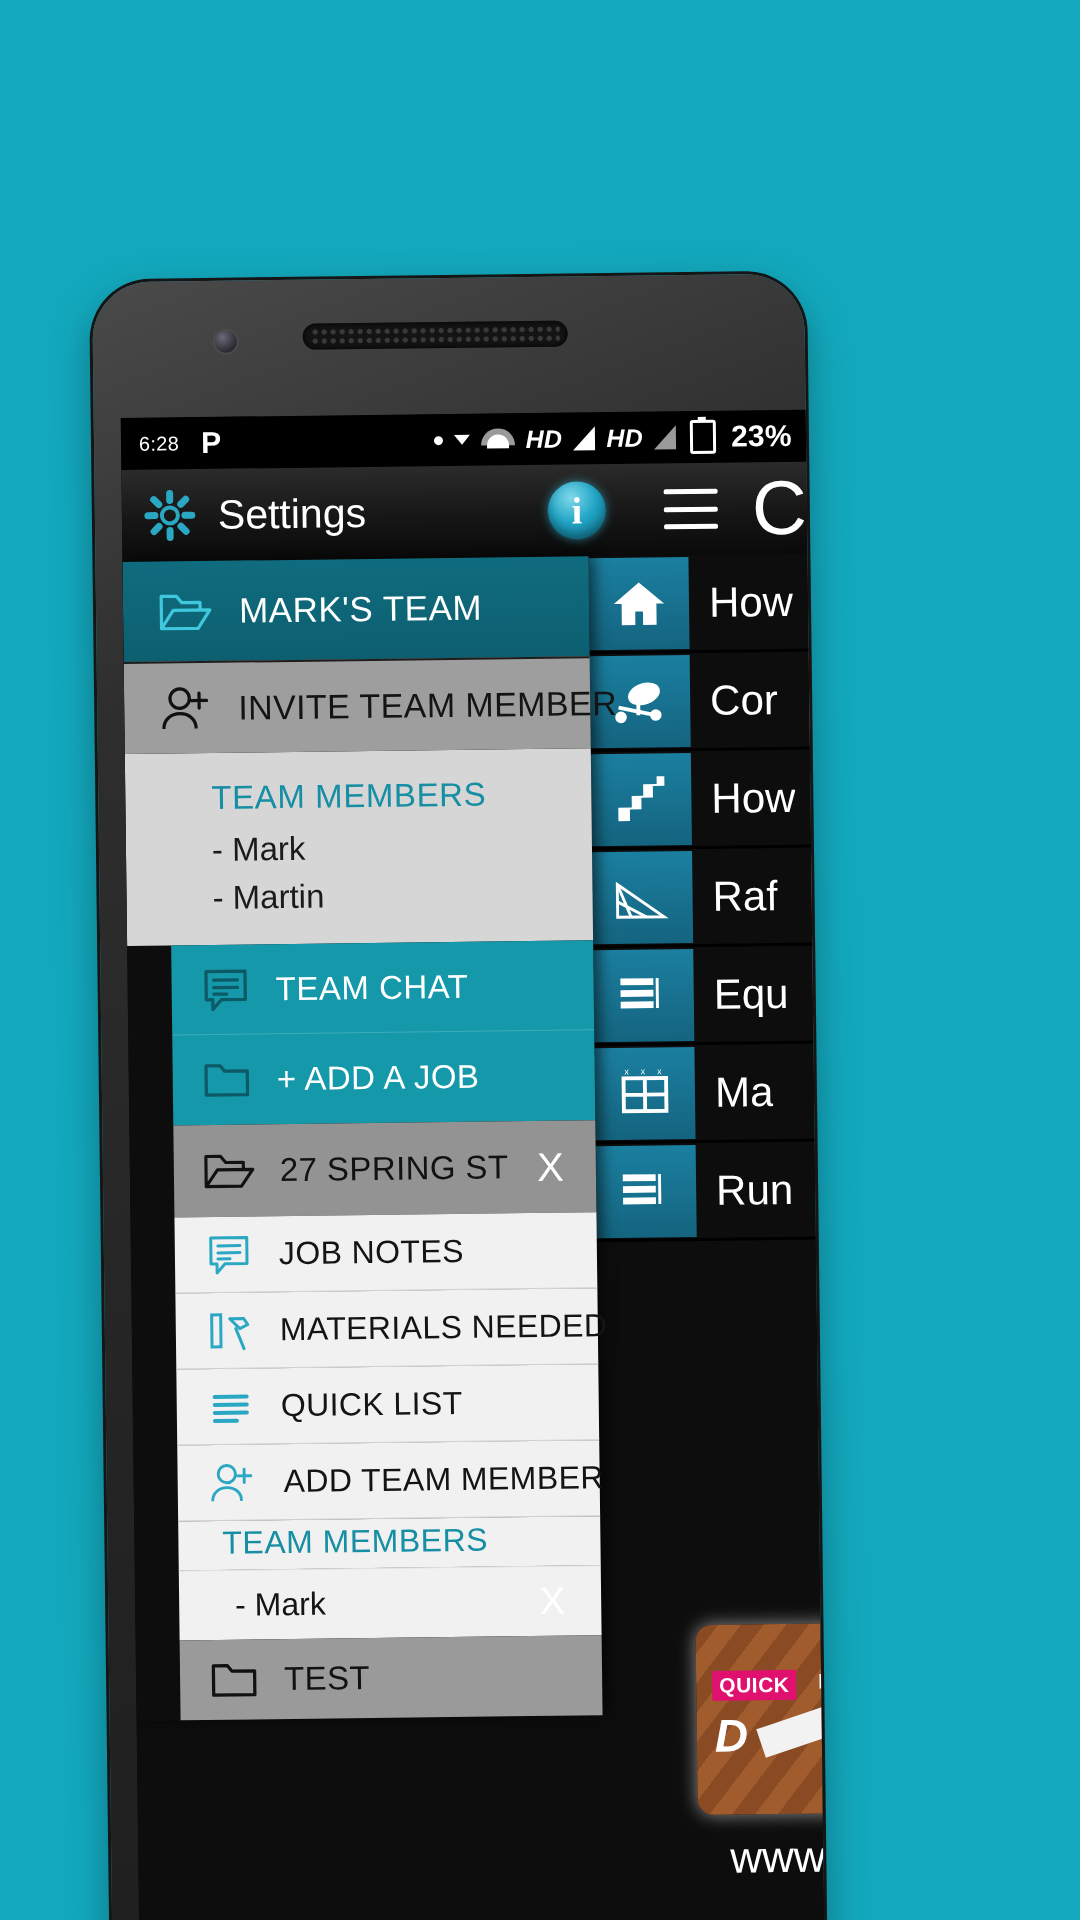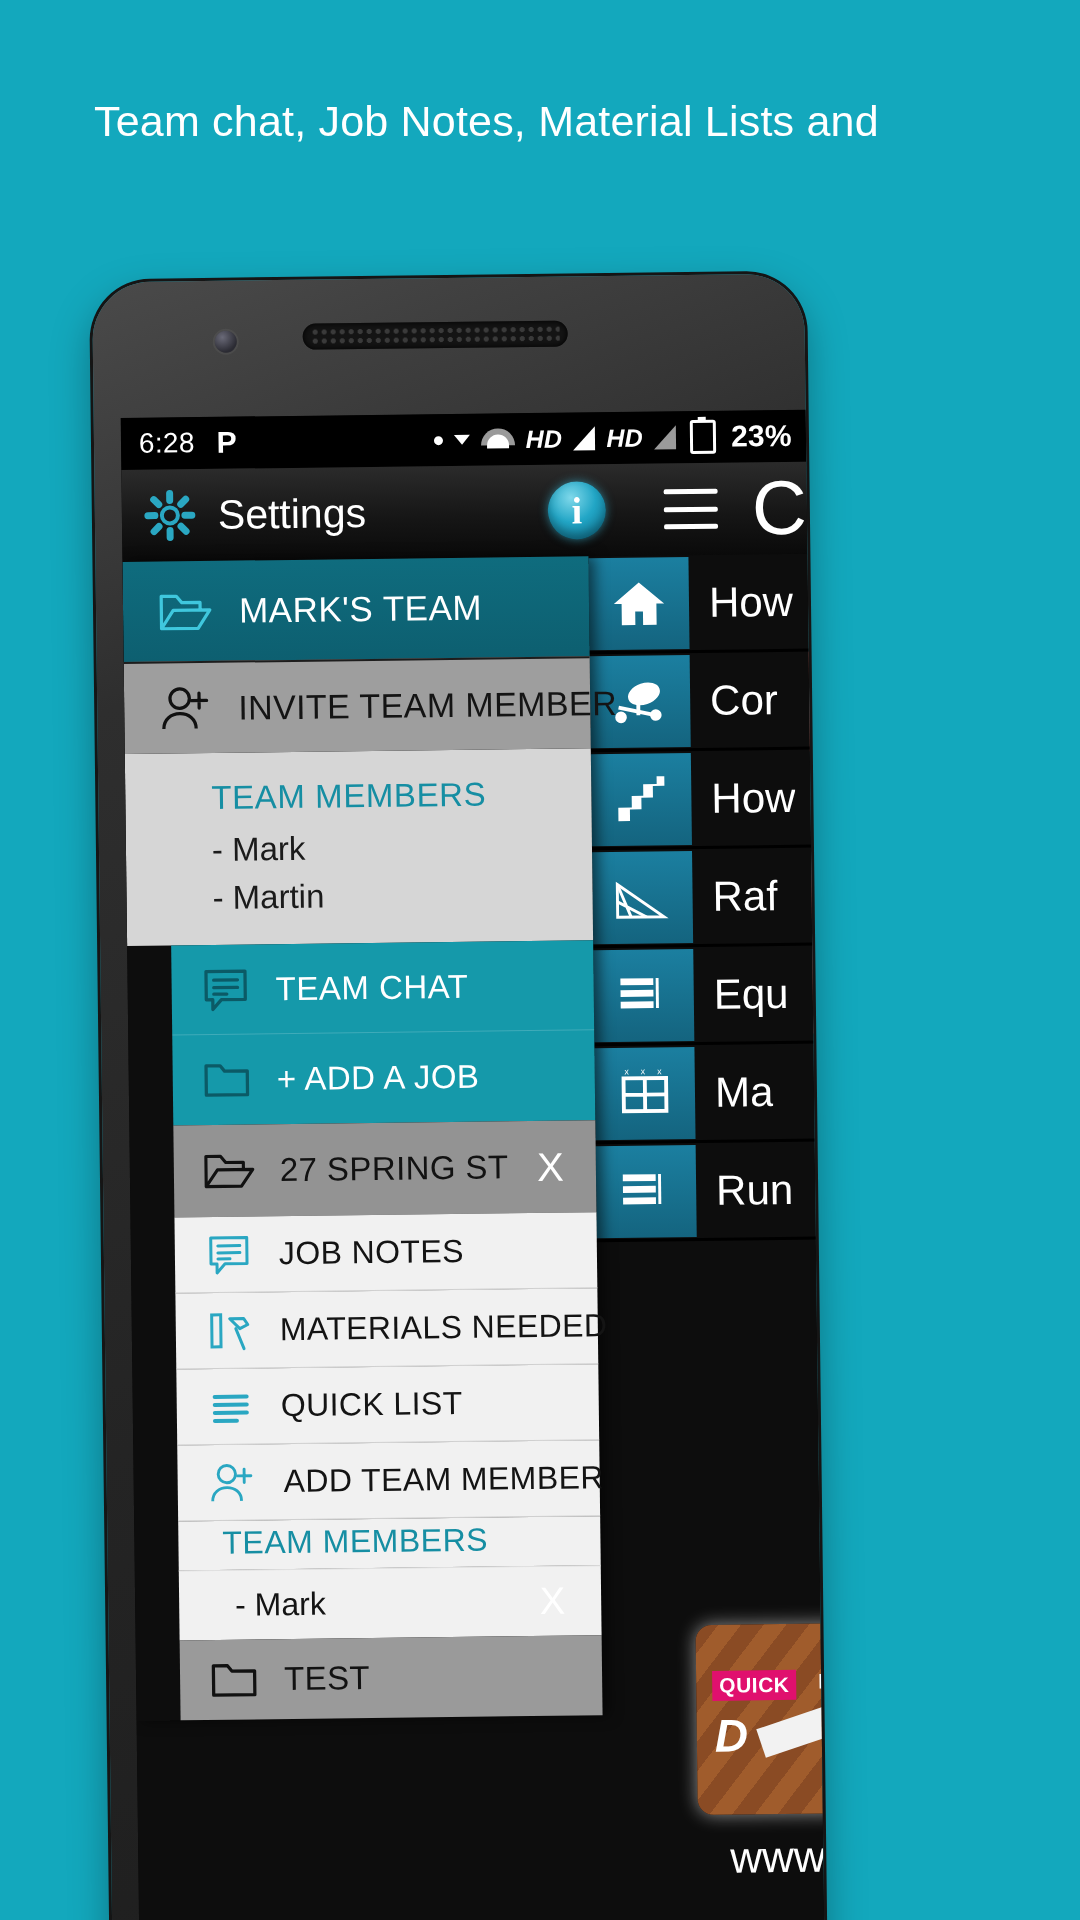--- a/index.html
+++ b/index.html
@@ -53,21 +53,21 @@
     position:absolute;left:27px;top:136px;right:0;bottom:0;
     background:#0b0b0b;overflow:hidden;
   }
 
   
   #statusbar{
     position:relative;height:52px;background:#000;color:#fff;
     display:flex;align-items:center;padding:0 14px 0 18px;
     font-size:27px;letter-spacing:.3px;
   }
-  #statusbar .time{font-size:28px;}
+  #statusbar .time{font-size:20px;}
   #statusbar .pIcon{font-weight:700;font-size:30px;margin-left:22px;}
   #statusbar .right{margin-left:auto;display:flex;align-items:center;gap:11px;}
   .dot{width:9px;height:9px;border-radius:50%;background:#fff;display:inline-block;}
   .caretd{width:0;height:0;border-left:8px solid transparent;border-right:8px solid transparent;border-top:10px solid #fff;}
   .wifi{width:34px;height:22px;position:relative;}
   .wifi::before{content:"";position:absolute;left:0;top:0;width:34px;height:17px;
     border-radius:34px 34px 0 0;background:#9a9a9a;}
   .wifi::after{content:"";position:absolute;left:6px;top:6px;width:22px;height:14px;
     border-radius:22px 22px 0 0;background:#fff;}
   .hd{font-style:italic;font-weight:700;font-size:25px;}
@@ -161,21 +161,20 @@
   .row-test{height:80px;margin-left:44px;background:#9a9a9a;padding-left:28px;}
   .row-test .lbl{color:#121212;font-size:33px;margin-left:24px;letter-spacing:.4px;}
 
   
   svg{display:block;}
 </style>
 </head>
 <body>
 
 <div id="headline">
-  <div>Team chat, Job Notes, Material Lists and</div>
 </div>
 
 <div id="phone">
   <div id="phone-inner">
     <div class="cam"></div>
     <div class="speaker"></div>
     <div class="side-btn sb1"></div>
     <div class="side-btn sb2"></div>
 
     <div id="screen">

